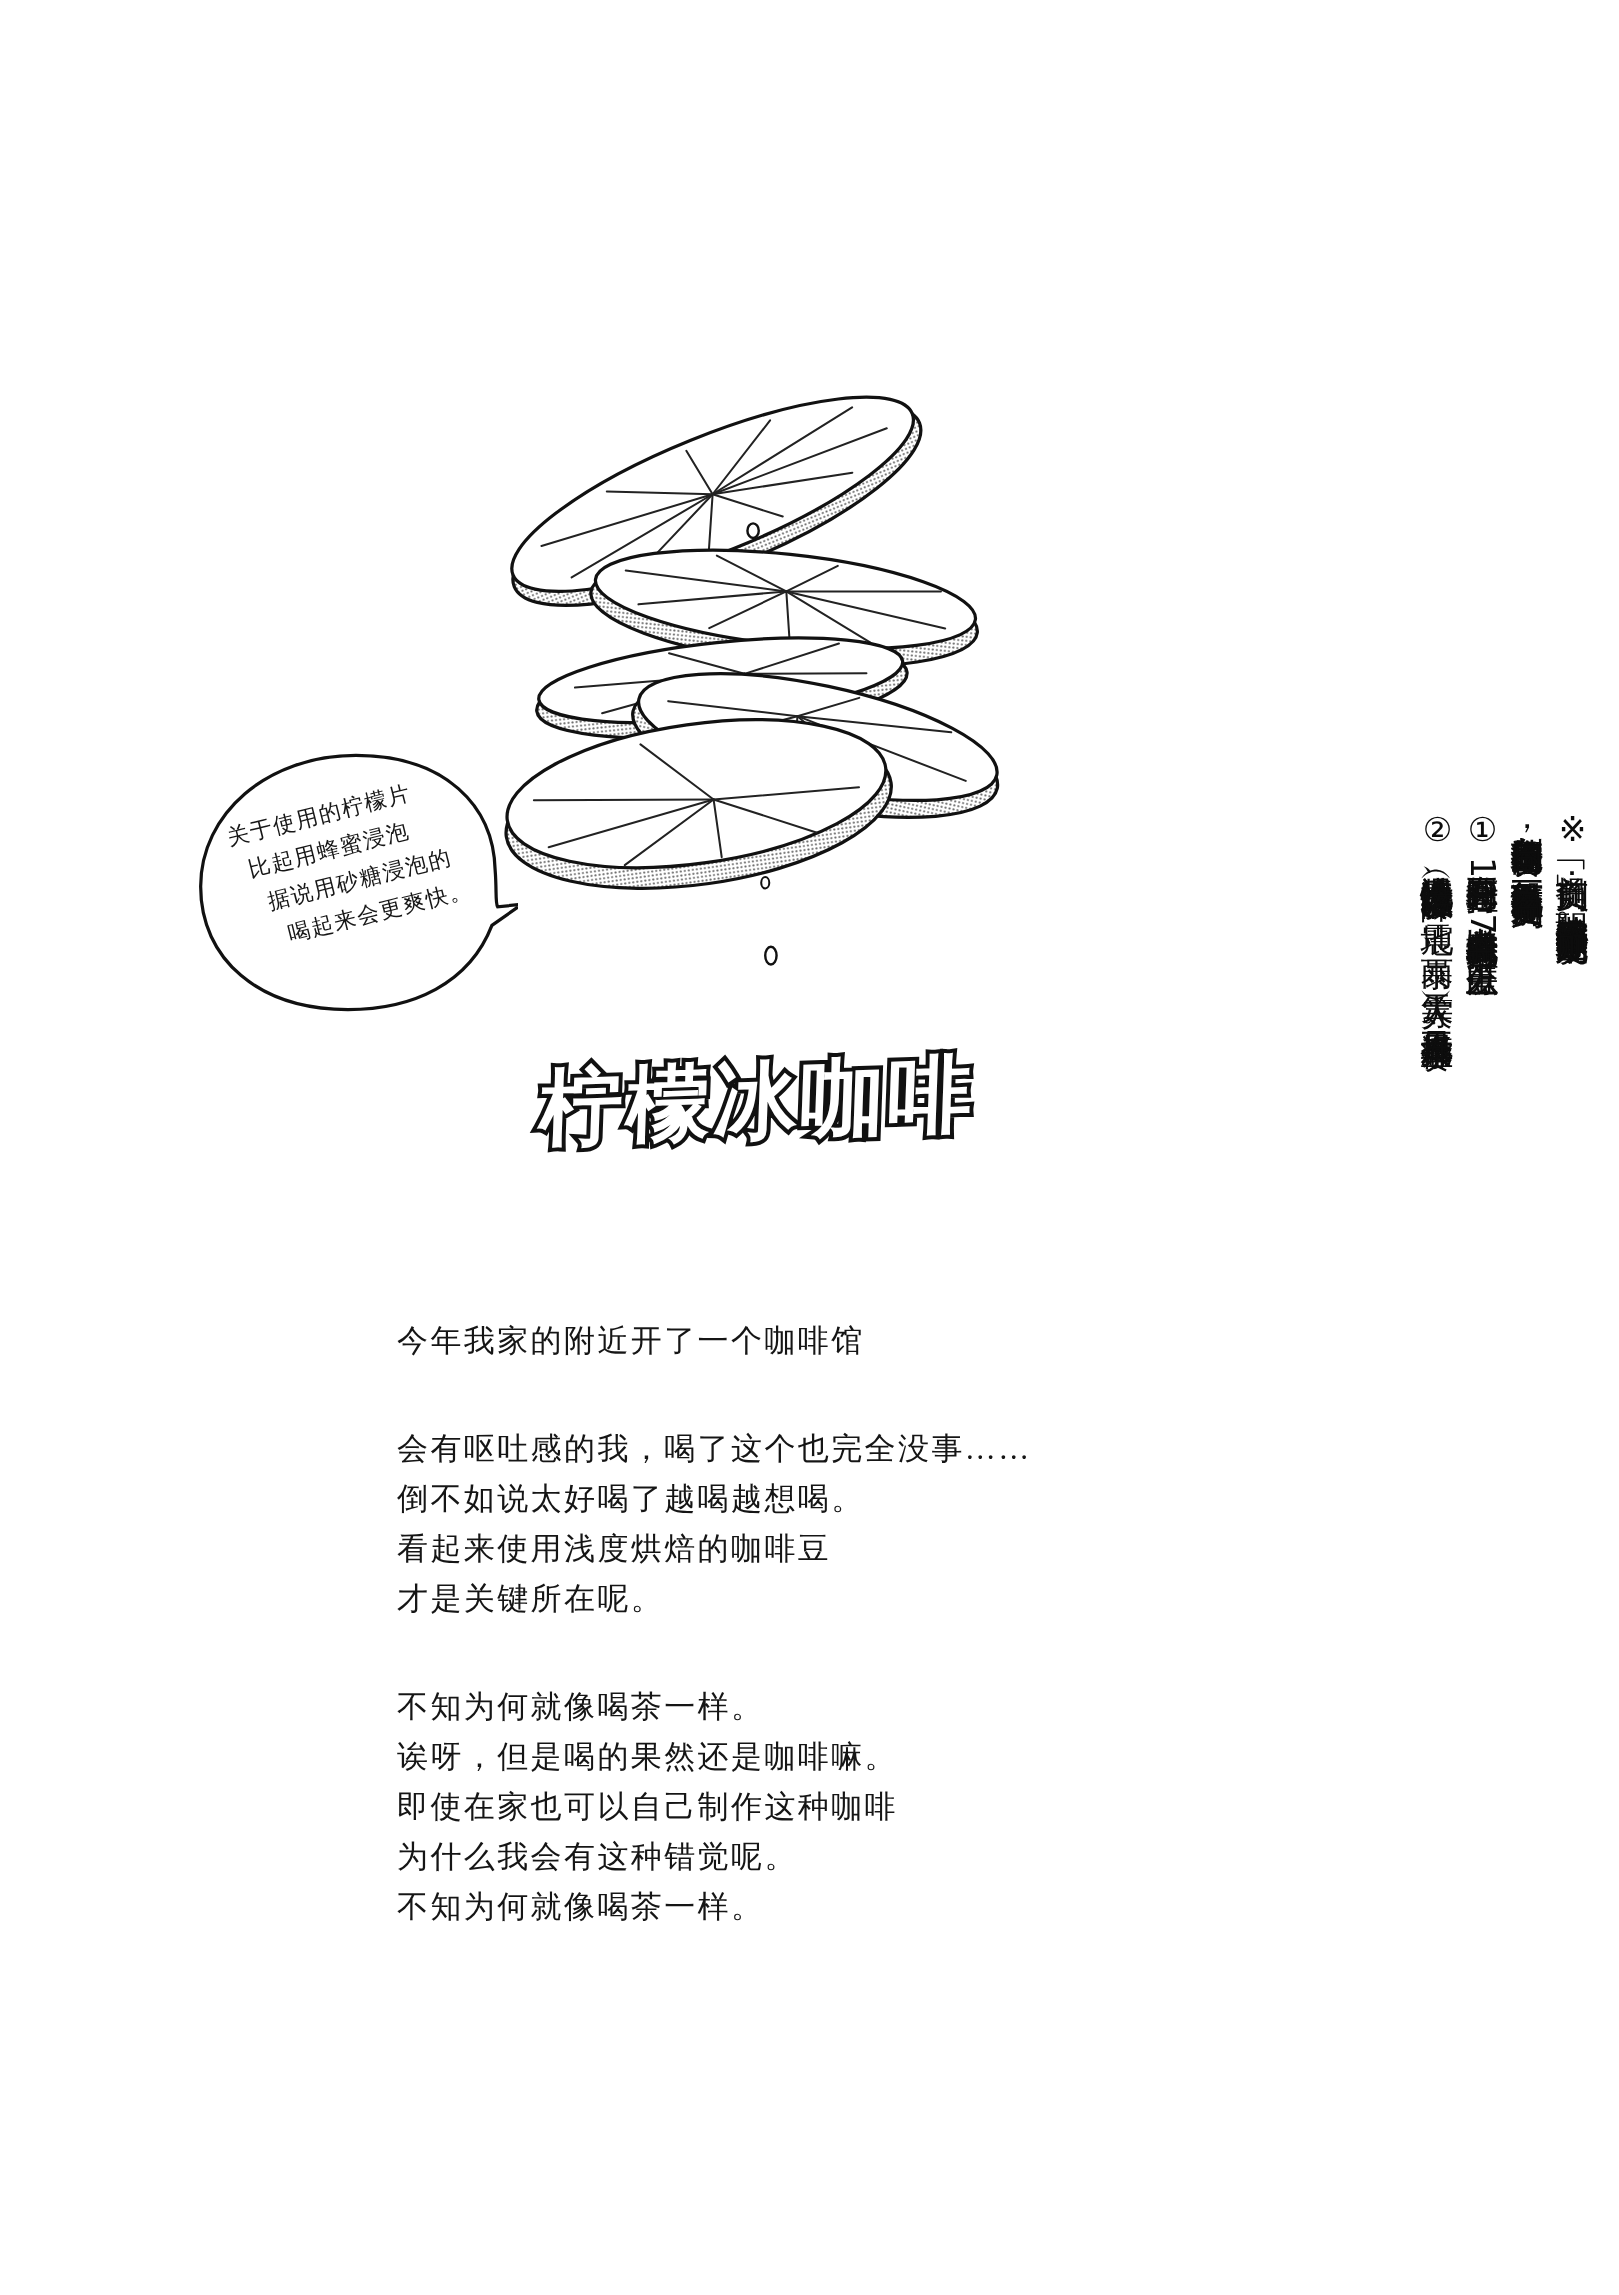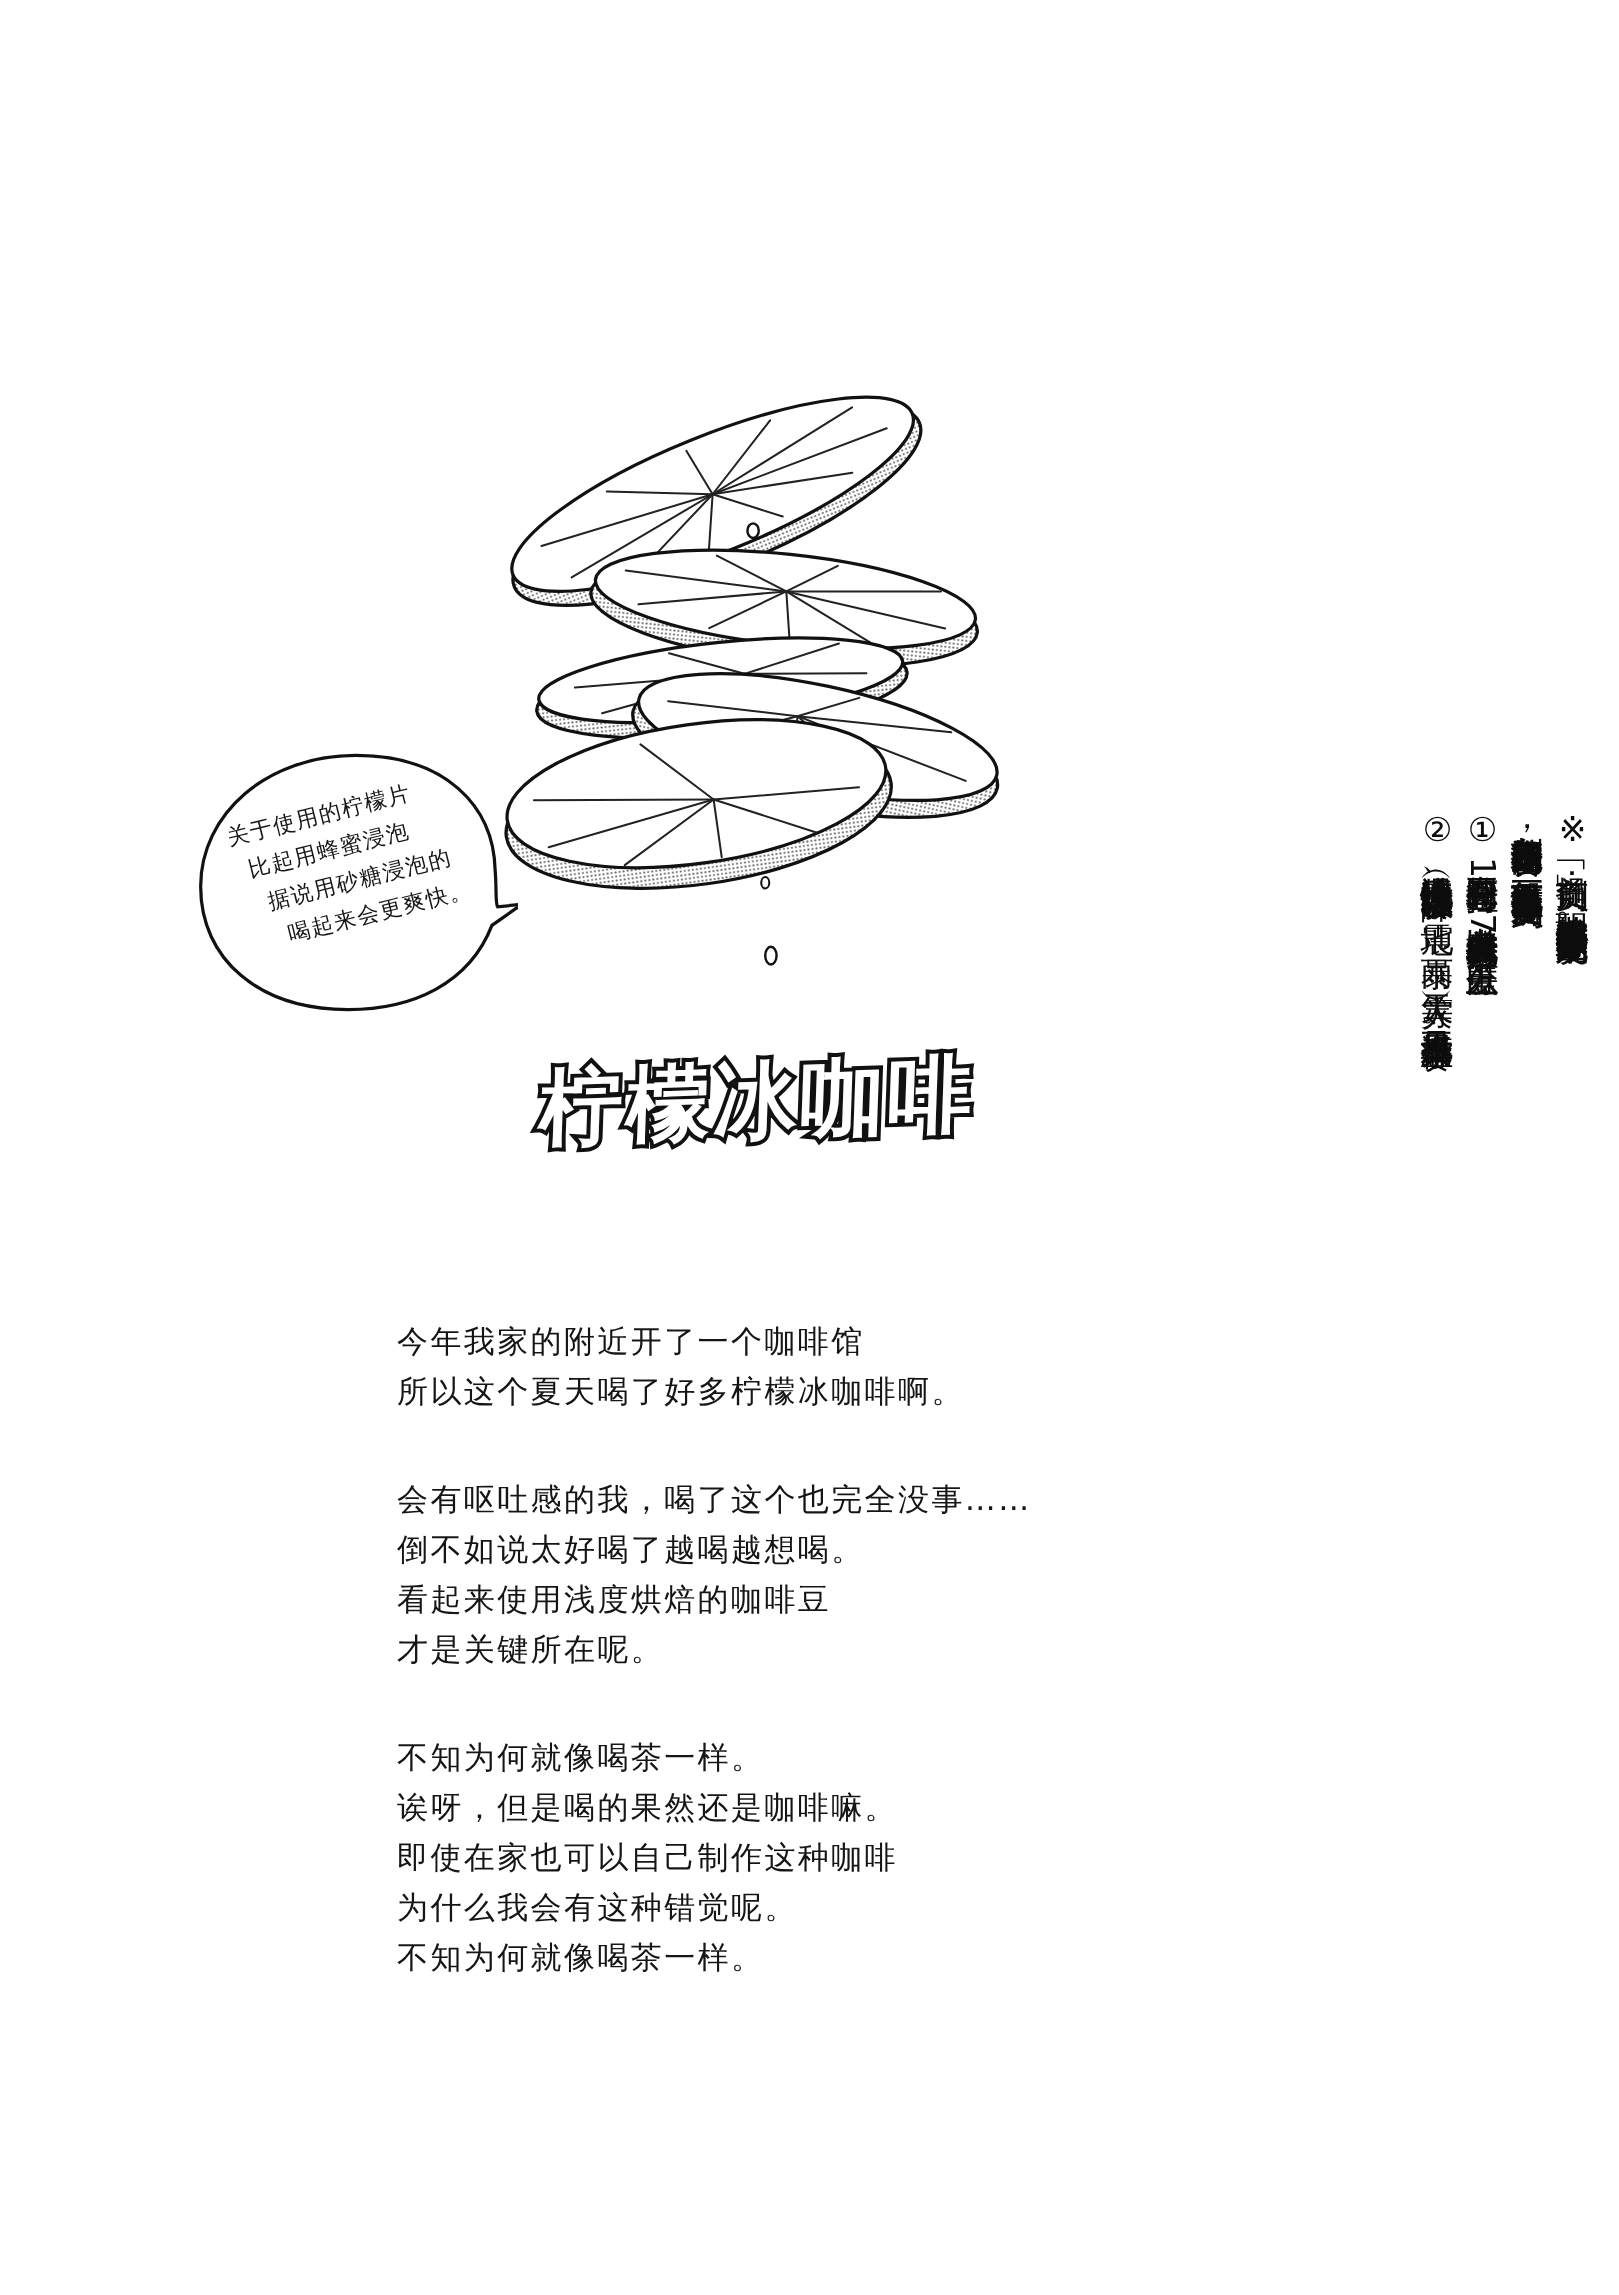--- a/index.html
+++ b/index.html
@@ -91,21 +91,21 @@
       left: 397px;
       top: 1316px;
       width: 810px;
       font-family: "DejaVu Sans", sans-serif;
       font-size: 31px;
       line-height: 50px;
       color: #151515;
       letter-spacing: 2.4px;
     }
     .paragraph { margin: 0 0 58px 0; }
-    .paragraph .line { white-space: nowrap; }
+    .paragraph .line { white-space: nowrap; font-family: Liberation Serif, serif; }
 
     
     .footnote {
       position: absolute;
       left: 1376px;
       top: 810px;
       height: 1474px;
       width: 219px;
       writing-mode: vertical-rl;
       font-family: "DejaVu Sans", sans-serif;
@@ -232,21 +232,20 @@
     </div>
   </div>
 
   <div class="title">
     <span class="title-text">柠檬冰咖啡</span>
   </div>
 
   <div class="body-text">
     <div class="paragraph">
       <div class="line">今年我家的附近开了一个咖啡馆</div>
-      <div class="line">所以这个夏天喝了好多柠檬冰咖啡啊。</div>
     </div>
     <div class="paragraph">
       <div class="line">会有呕吐感的我，喝了这个也完全没事……</div>
       <div class="line">倒不如说太好喝了越喝越想喝。</div>
       <div class="line">看起来使用浅度烘焙的咖啡豆</div>
       <div class="line">才是关键所在呢。</div>
     </div>
     <div class="paragraph">
       <div class="line">不知为何就像喝茶一样。</div>
       <div class="line">诶呀，但是喝的果然还是咖啡嘛。</div>

